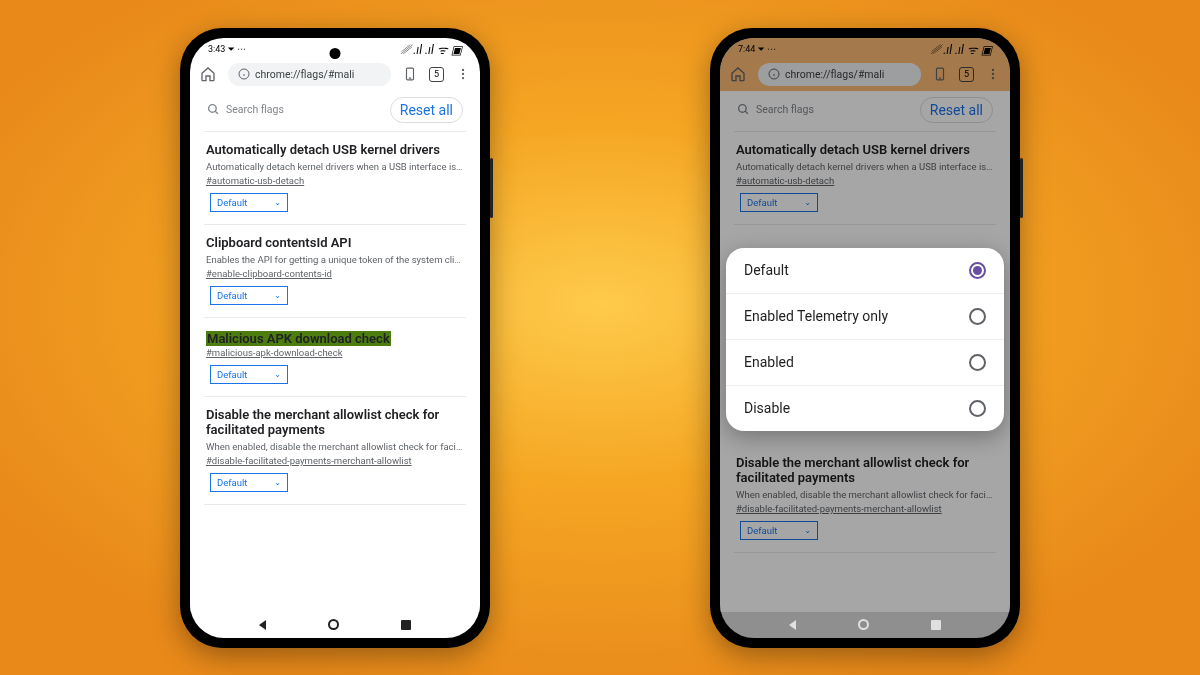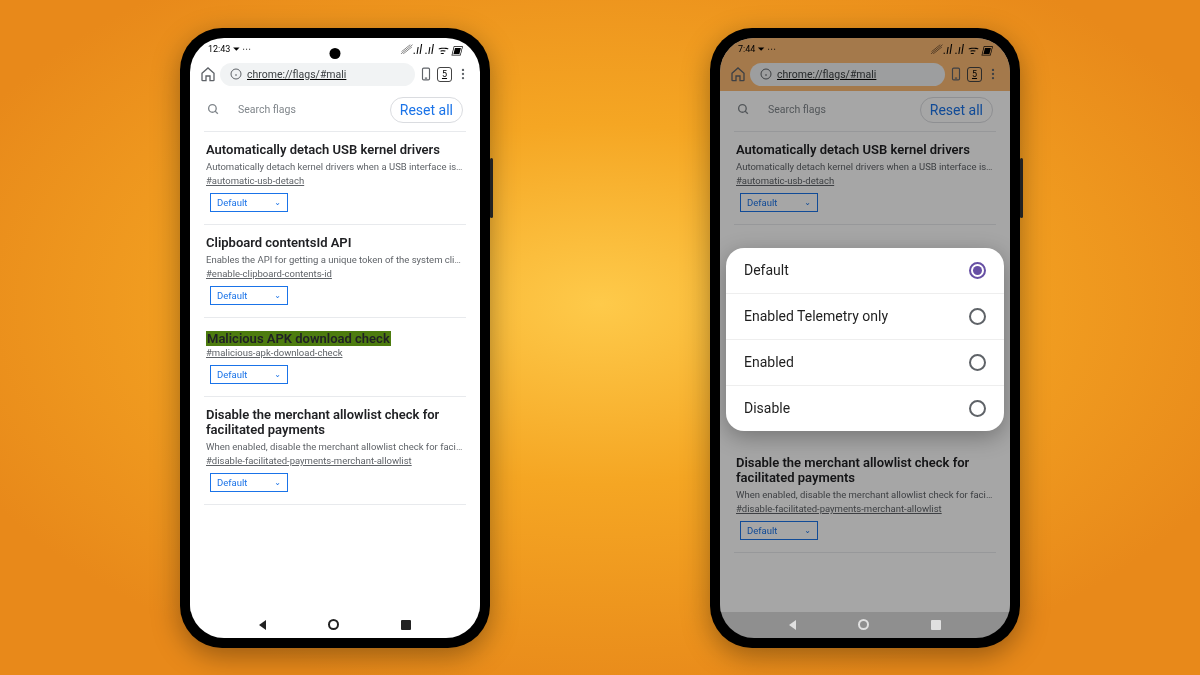--- a/index.html
+++ b/index.html
@@ -55,24 +55,23 @@
   .notch {
     position:absolute;
     top:10px; left:50%;
     transform:translateX(-50%);
     width:11px; height:11px;
     background:#000; border-radius:50%;
   }
   .addrbar {
     display:flex;
     align-items:center;
-    gap:4px;
+    gap:12px;
     padding: 5px 10px;
     font-size:11px;
-    text-decoration:underline;
   }
   .addrbar svg { flex-shrink:0; }
   .url-pill {
     flex:1;
     display:flex;
     align-items:center;
     gap:5px;
     background:#f1f3f4;
     border-radius:20px;
     padding:5px 10px;
@@ -89,21 +88,21 @@
     display:flex;
     align-items:center; justify-content:center;
   }
   .content { flex:1; overflow:hidden; padding: 0 14px; position:relative; background:#fff;}
   .searchrow {
     display:flex; align-items:center; gap:8px;
     padding:6px 3px 8px;
     border-bottom:1px solid #e8eaed;
   }
   .search-inner {
-    flex:1; display:flex; align-items:flex-end; gap:18px;
+    flex:1; display:flex; align-items:flex-end; gap:6px;
     color:#80868b; font-size:10.5px;
   }
   .resetall {
     color:#1a73e8;
     font-size:14px;
     border:1px solid #dadce0;
     border-radius:14px;
     padding:4px 9px;
     background:#fff;
     text-align:center;
@@ -170,21 +169,21 @@
   .screen.dimmed .addrbar { filter: brightness(0.65); background:#fdba74;}
   .screen.dimmed .navbar { position:relative; z-index:60; color:#e0e0e0;}
 </style>
 </head>
 <body>
 
 <div class="phone">
   <div class="screen">
     <div class="notch"></div>
     <div class="statusbar">
-      <span><span>12:43</span> <span>⏷ ⋯</span></span>
+      <span><span>3:43</span> <span>⏷ ⋯</span></span>
       <span class="right">␥ .ıl .ıl ᯤ ▣</span>
     </div>
     <div class="addrbar">
       <svg width="16" height="16" viewBox="0 0 24 24" fill="none" stroke="#5f6368" stroke-width="2">
           <path d="M3 11l9-8 9 8v10a1 1 0 01-1 1h-5v-7h-6v7H4a1 1 0 01-1-1z"></path>
         </svg>
       <div class="url-pill">
         <svg width="12" height="12" viewBox="0 0 24 24" fill="none" stroke="#5f6368" stroke-width="2">
             <circle cx="12" cy="12" r="10"></circle>
             <line x1="12" y1="8" x2="12" y2="8"></line>

